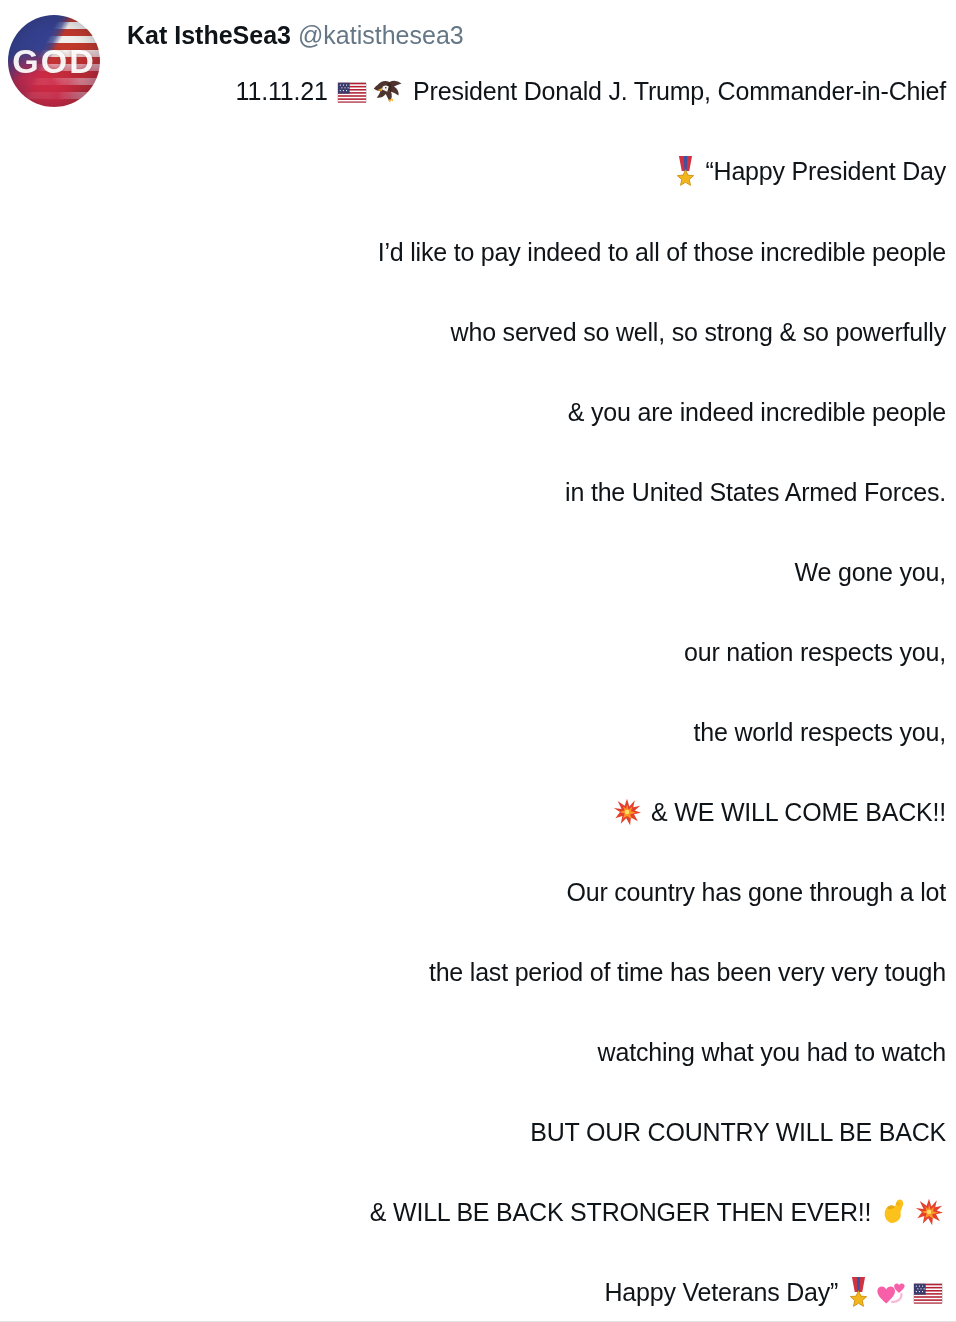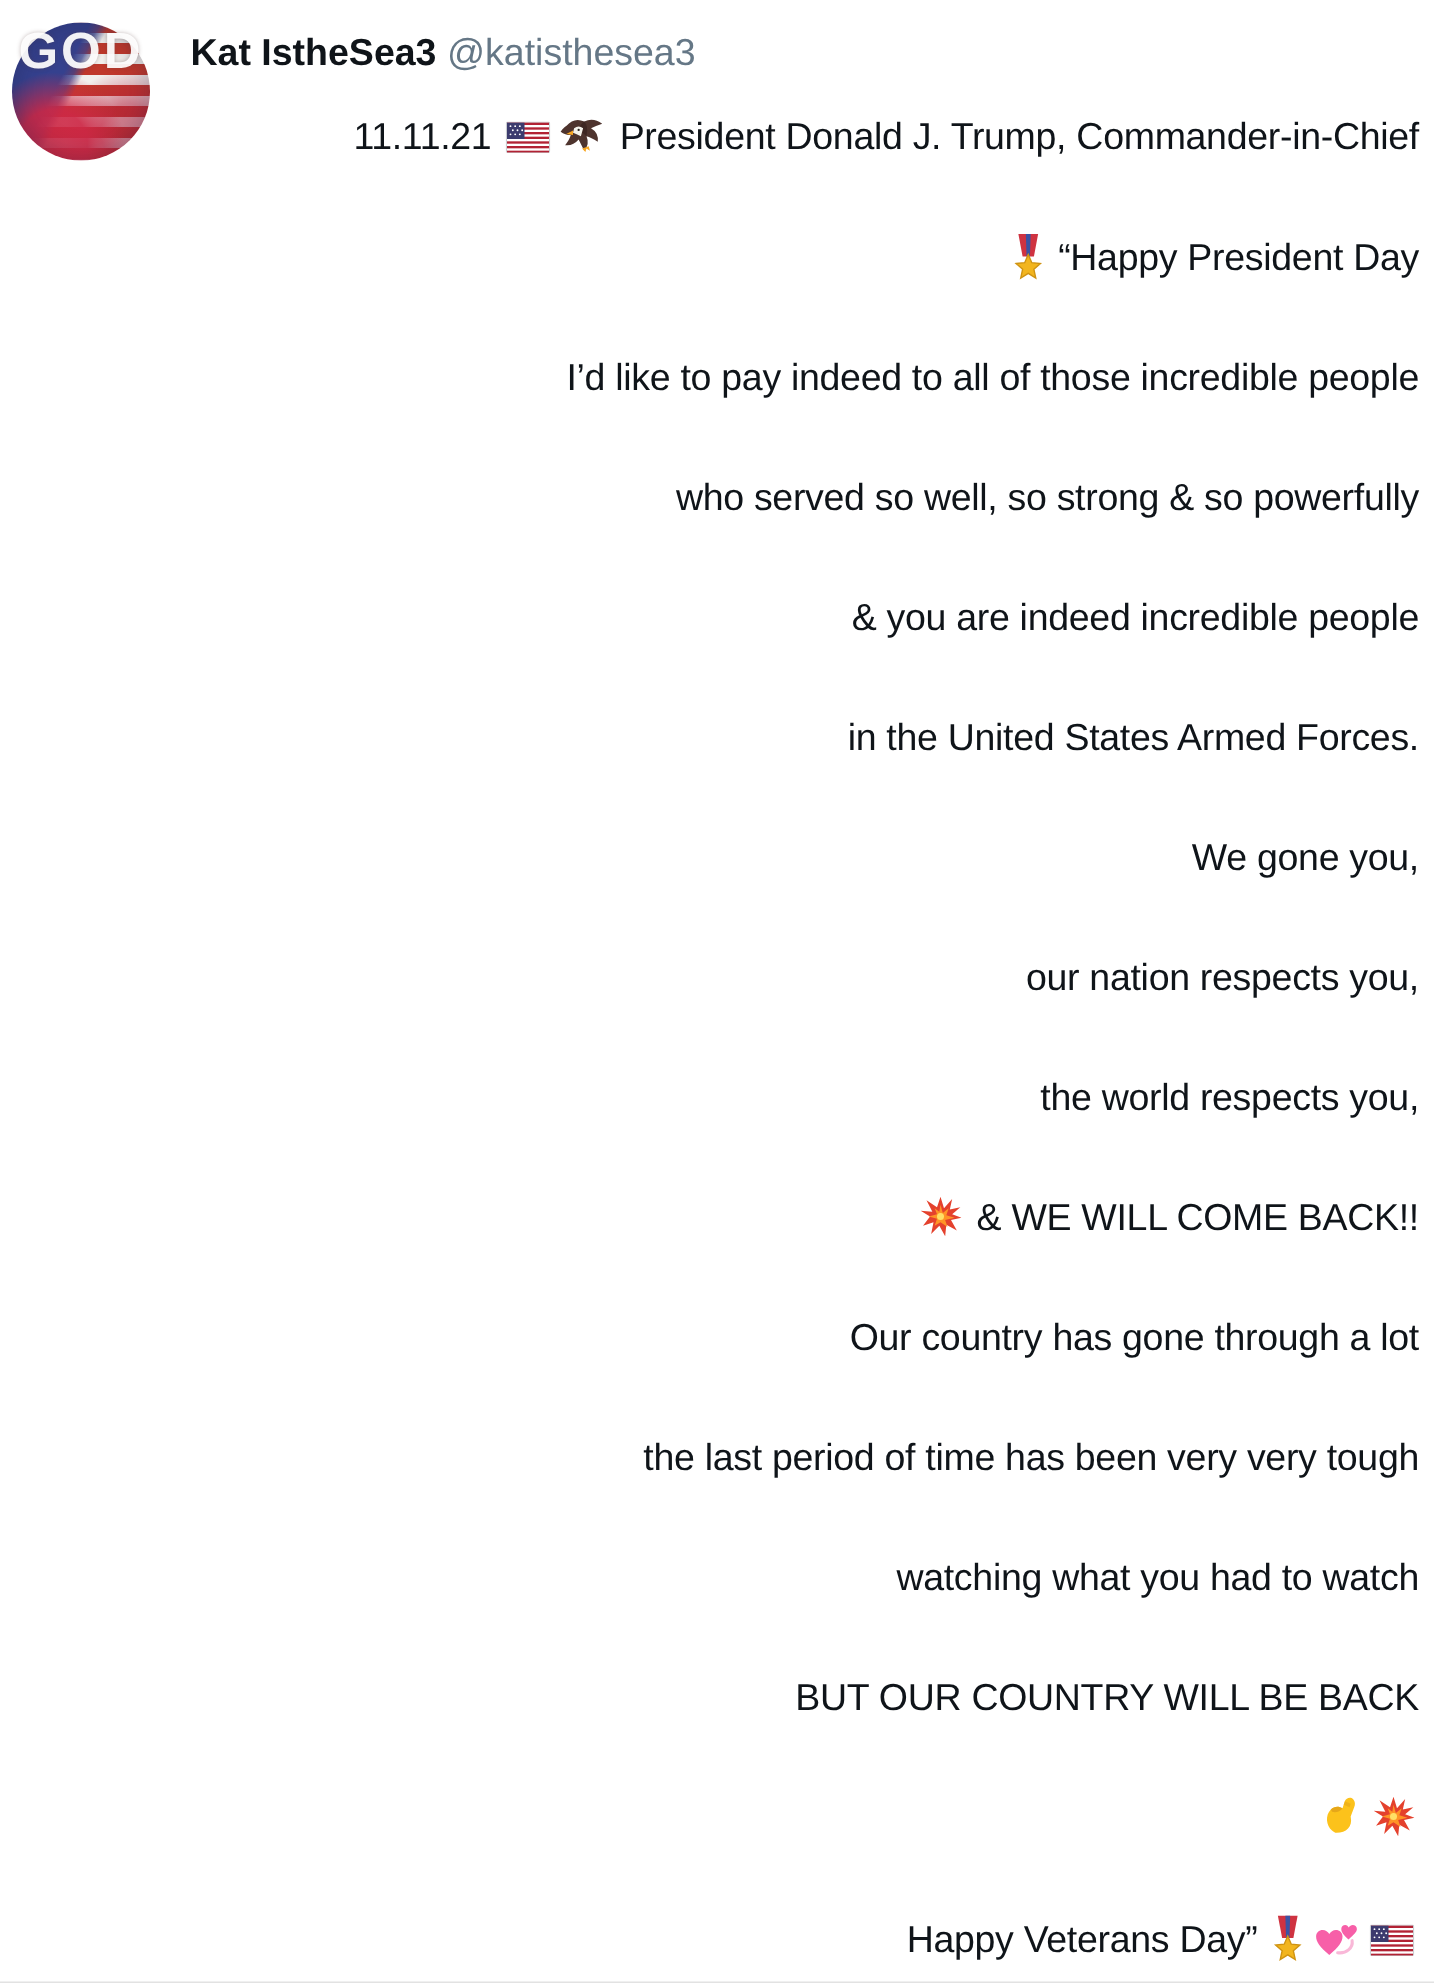--- a/index.html
+++ b/index.html
@@ -14,21 +14,21 @@
   .post { position:relative; padding:15px 10px 0 127px; }
 
   .avatar {
     position:absolute; left:8px; top:15px;
     width:92px; height:92px; border-radius:50%;
     background:
       radial-gradient(circle at 30% 88%, rgba(205,40,70,.9) 0 22%, rgba(205,40,70,0) 46%),
       radial-gradient(circle at 85% 80%, rgba(180,30,60,.55) 0 18%, rgba(180,30,60,0) 40%),
       linear-gradient(118deg, #35418e 0 37%, rgba(53,65,142,.75) 42%, rgba(53,65,142,0) 47%),
       repeating-linear-gradient(180deg, #c0392b 0 7px, #f2f0ec 7px 14px);
-    display:flex; align-items:flex-start; justify-content:center;
+    display:flex; align-items:center; justify-content:center;
     box-shadow: inset 0 0 18px rgba(30,30,60,.35);
   }
   .avatar-label {
     font-weight:700; font-size:34px; letter-spacing:2px;
     color:rgba(255,255,255,.93);
     text-shadow:0 0 3px rgba(90,60,60,.35);
   }
 
   .author-row { font-size:25px; line-height:32px; padding-top:4px; white-space:nowrap; }
   .display-name { font-weight:700; color:#0f1419; }
@@ -122,21 +122,21 @@
   <svg width="28" height="28" viewBox="0 0 36 36" xmlns="http://www.w3.org/2000/svg">
     <polygon fill="#e4412d" points="18,1 21,11 28,3 26,12 35,10 28,16 36,19 27,21 32,30 23,25 22,35 17,26 10,33 12,23 3,26 9,18 1,13 11,14 6,4 15,10"></polygon>
     <polygon fill="#ff9426" points="18,8 20,15 25,11 23,17 30,19 22,21 24,27 18,23 13,26 15,20 8,18 15,16 13,11 17,14"></polygon>
     <circle cx="18" cy="18" r="3" fill="#ffe066"></circle>
   </svg>
 </span><span> &amp; WE WILL COME BACK!!</span></p>
       <p class="line"><span>Our country has gone through a lot</span></p>
       <p class="line"><span>the last period of time has been very very tough</span></p>
       <p class="line"><span>watching what you had to watch</span></p>
       <p class="line"><span>BUT OUR COUNTRY WILL BE BACK</span></p>
-      <p class="line"><span class="emoji bicep">
+      <p class="line"><span>&amp; WILL BE BACK STRONGER THEN EVER!! </span><span class="emoji bicep">
   <svg width="28" height="28" viewBox="0 0 36 36" xmlns="http://www.w3.org/2000/svg">
     <path fill="#fcc21b" d="M9 30 C4 26 3 17 8 12 C11 9 15 9 18 11 L20 5 C21 2 25 1 27 3 C29 5 29 8 28 10 L25 18 C27 27 21 32 13 32 C11.5 32 10 31 9 30 Z"></path>
     <path fill="#e6a719" d="M8 12 C11 9 15 9 18 11 C16 14 12 15 9 14 Z"></path>
     <path fill="#e6a719" d="M20 5 L25 7 L24 10 L19 8 Z" opacity="0.6"></path>
   </svg>
 </span><span class="emoji burst">
   <svg width="28" height="28" viewBox="0 0 36 36" xmlns="http://www.w3.org/2000/svg">
     <polygon fill="#e4412d" points="18,1 21,11 28,3 26,12 35,10 28,16 36,19 27,21 32,30 23,25 22,35 17,26 10,33 12,23 3,26 9,18 1,13 11,14 6,4 15,10"></polygon>
     <polygon fill="#ff9426" points="18,8 20,15 25,11 23,17 30,19 22,21 24,27 18,23 13,26 15,20 8,18 15,16 13,11 17,14"></polygon>
     <circle cx="18" cy="18" r="3" fill="#ffe066"></circle>

